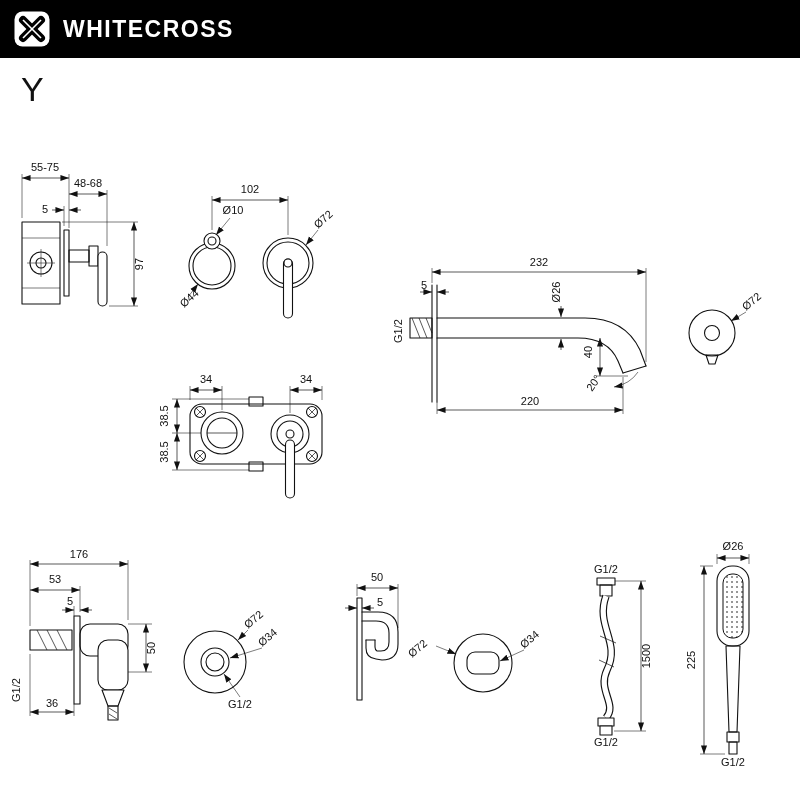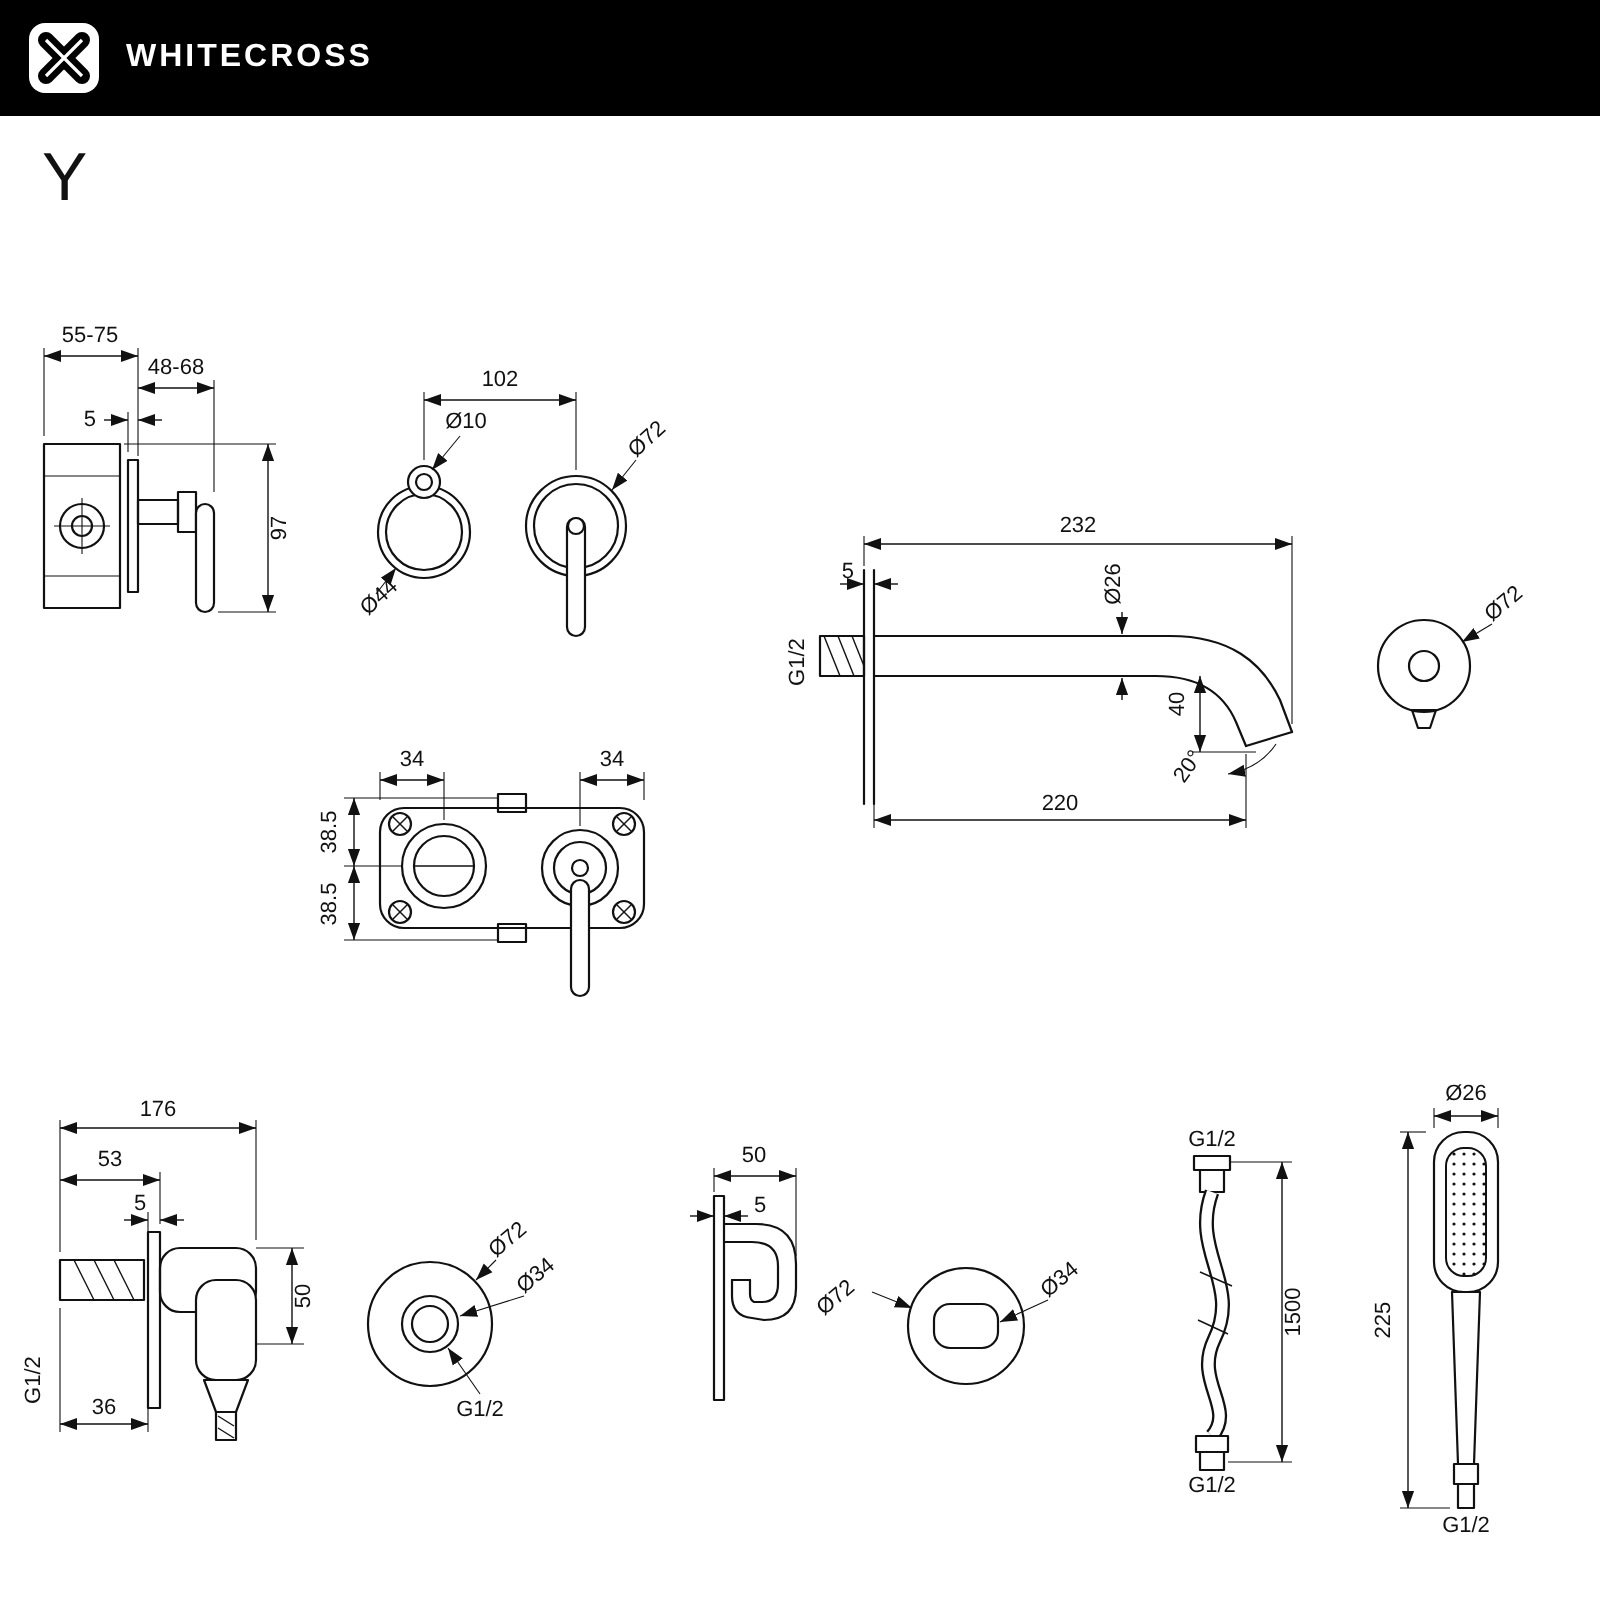--- a/index.html
+++ b/index.html
@@ -1,21 +1,21 @@
 <!DOCTYPE html>
 <html><head>
 <meta charset="utf-8">
 <style>
   html,body{margin:0;padding:0;background:#fff}
   .page{position:relative;width:800px;height:800px;background:#fff;
         font-family:"Liberation Sans",sans-serif;overflow:hidden}
   .sheet{position:absolute;top:0;left:0;z-index:0}
   .topbar{position:absolute;top:0;left:0;width:800px;height:58px;background:#000;
           display:flex;align-items:center;gap:13px;padding-left:14px;box-sizing:border-box;z-index:2}
-  .brand{color:#fff;font-size:16px;font-weight:bold;letter-spacing:1.5px}
+  .brand{color:#fff;font-size:23px;font-weight:bold;letter-spacing:1.5px}
   .series{position:absolute;top:70px;left:21px;font-size:34px;color:#111;z-index:2}
   svg text{font-family:"Liberation Sans",sans-serif;font-size:11px;fill:#111}
   .dim{text-anchor:middle}
   .ol{fill:none;stroke:#111;stroke-width:1.1;stroke-linejoin:round;stroke-linecap:round}
   .olf{fill:#fff;stroke:#111;stroke-width:1.1;stroke-linejoin:round}
   .dl{fill:none;stroke:#111;stroke-width:0.7}
   .xl{fill:none;stroke:#111;stroke-width:0.55}
   .hx{stroke:#111;stroke-width:0.7}
   .hoseo{fill:none;stroke:#111;stroke-width:7.5}
   .hosei{fill:none;stroke:#fff;stroke-width:5.2}

